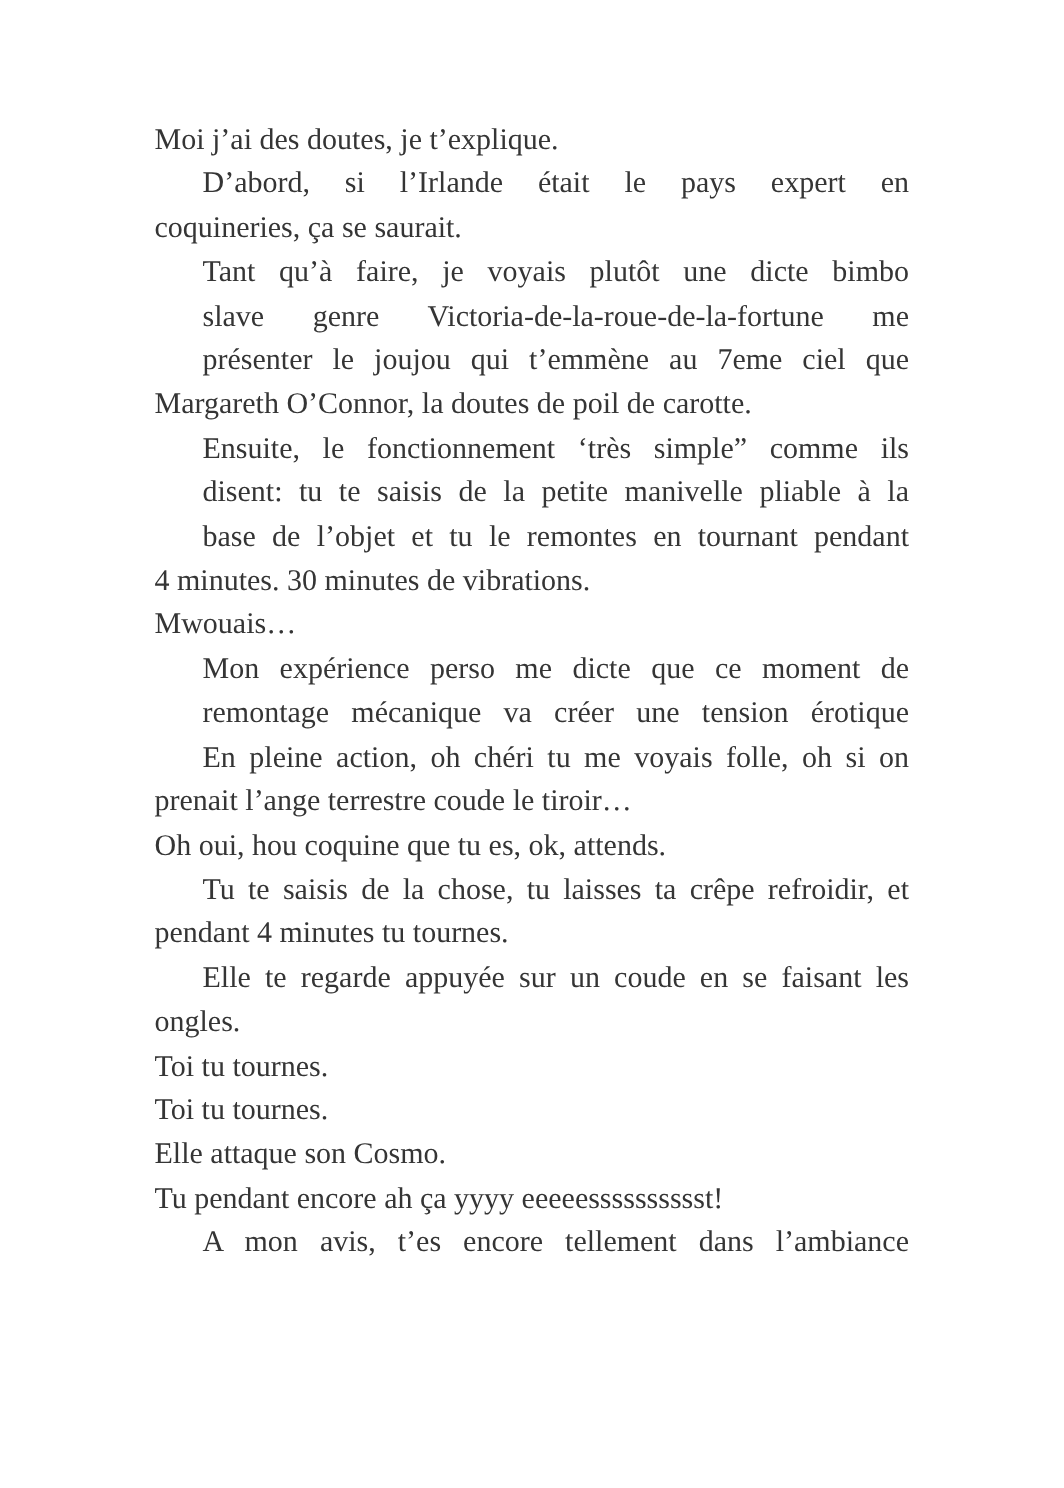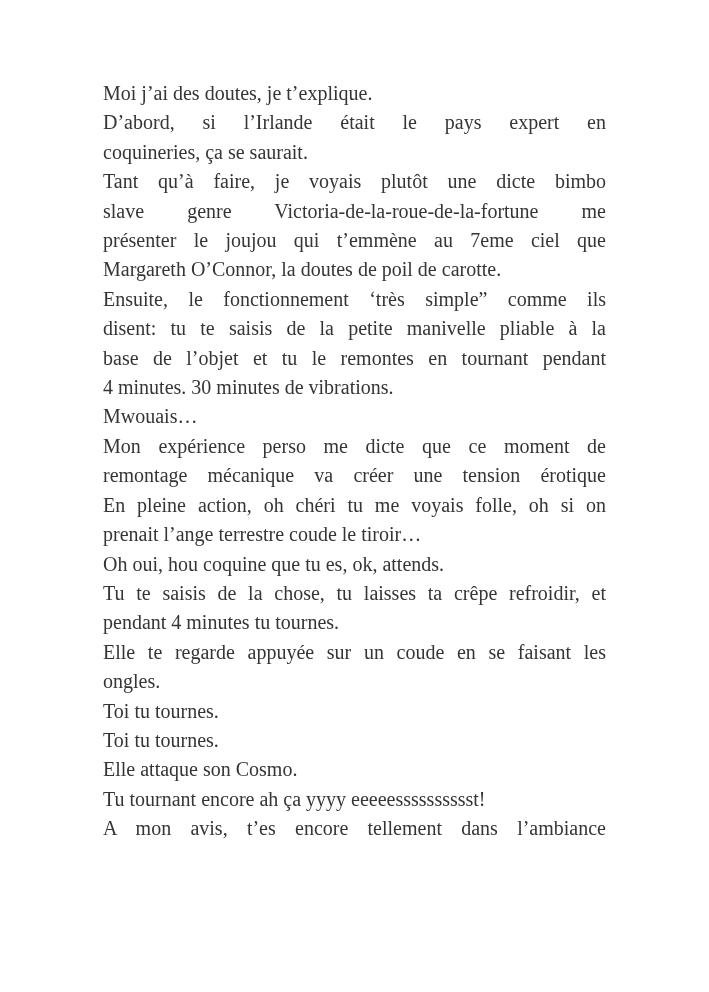--- a/index.html
+++ b/index.html
@@ -24,20 +24,21 @@
     font-size: 20px;
     line-height: 29.4px;
   }
   .line {
     text-align: left;
     white-space: normal;
   }
   .line.justify {
     text-align: justify;
     text-align-last: justify;
+    margin-left: 32px;
   }
   .folio {
     position: absolute;
     left: 0;
     right: 0;
     top: 941px;
     text-align: center;
     font-size: 14px;
     line-height: 15px;
     color: #8c8c8c;
@@ -66,17 +67,17 @@
       <div class="line justify">En pleine action, oh chéri tu me voyais folle, oh si on</div>
       <div class="line">prenait l’ange terrestre coude le tiroir…</div>
       <div class="line">Oh oui, hou coquine que tu es, ok, attends.</div>
       <div class="line justify">Tu te saisis de la chose, tu laisses ta crêpe refroidir, et</div>
       <div class="line">pendant 4 minutes tu tournes.</div>
       <div class="line justify">Elle te regarde appuyée sur un coude en se faisant les</div>
       <div class="line">ongles.</div>
       <div class="line">Toi tu tournes.</div>
       <div class="line">Toi tu tournes.</div>
       <div class="line">Elle attaque son Cosmo.</div>
-      <div class="line">Tu tournant encore ah ça yyyy eeeeesssssssssst!</div>
+      <div class="line">Tu pendant encore ah ça yyyy eeeeesssssssssst!</div>
       <div class="line justify">A mon avis, t’es encore tellement dans l’ambiance</div>
     </main>
   <footer class="folio">197</footer>
 </div>
 
 </body></html>

